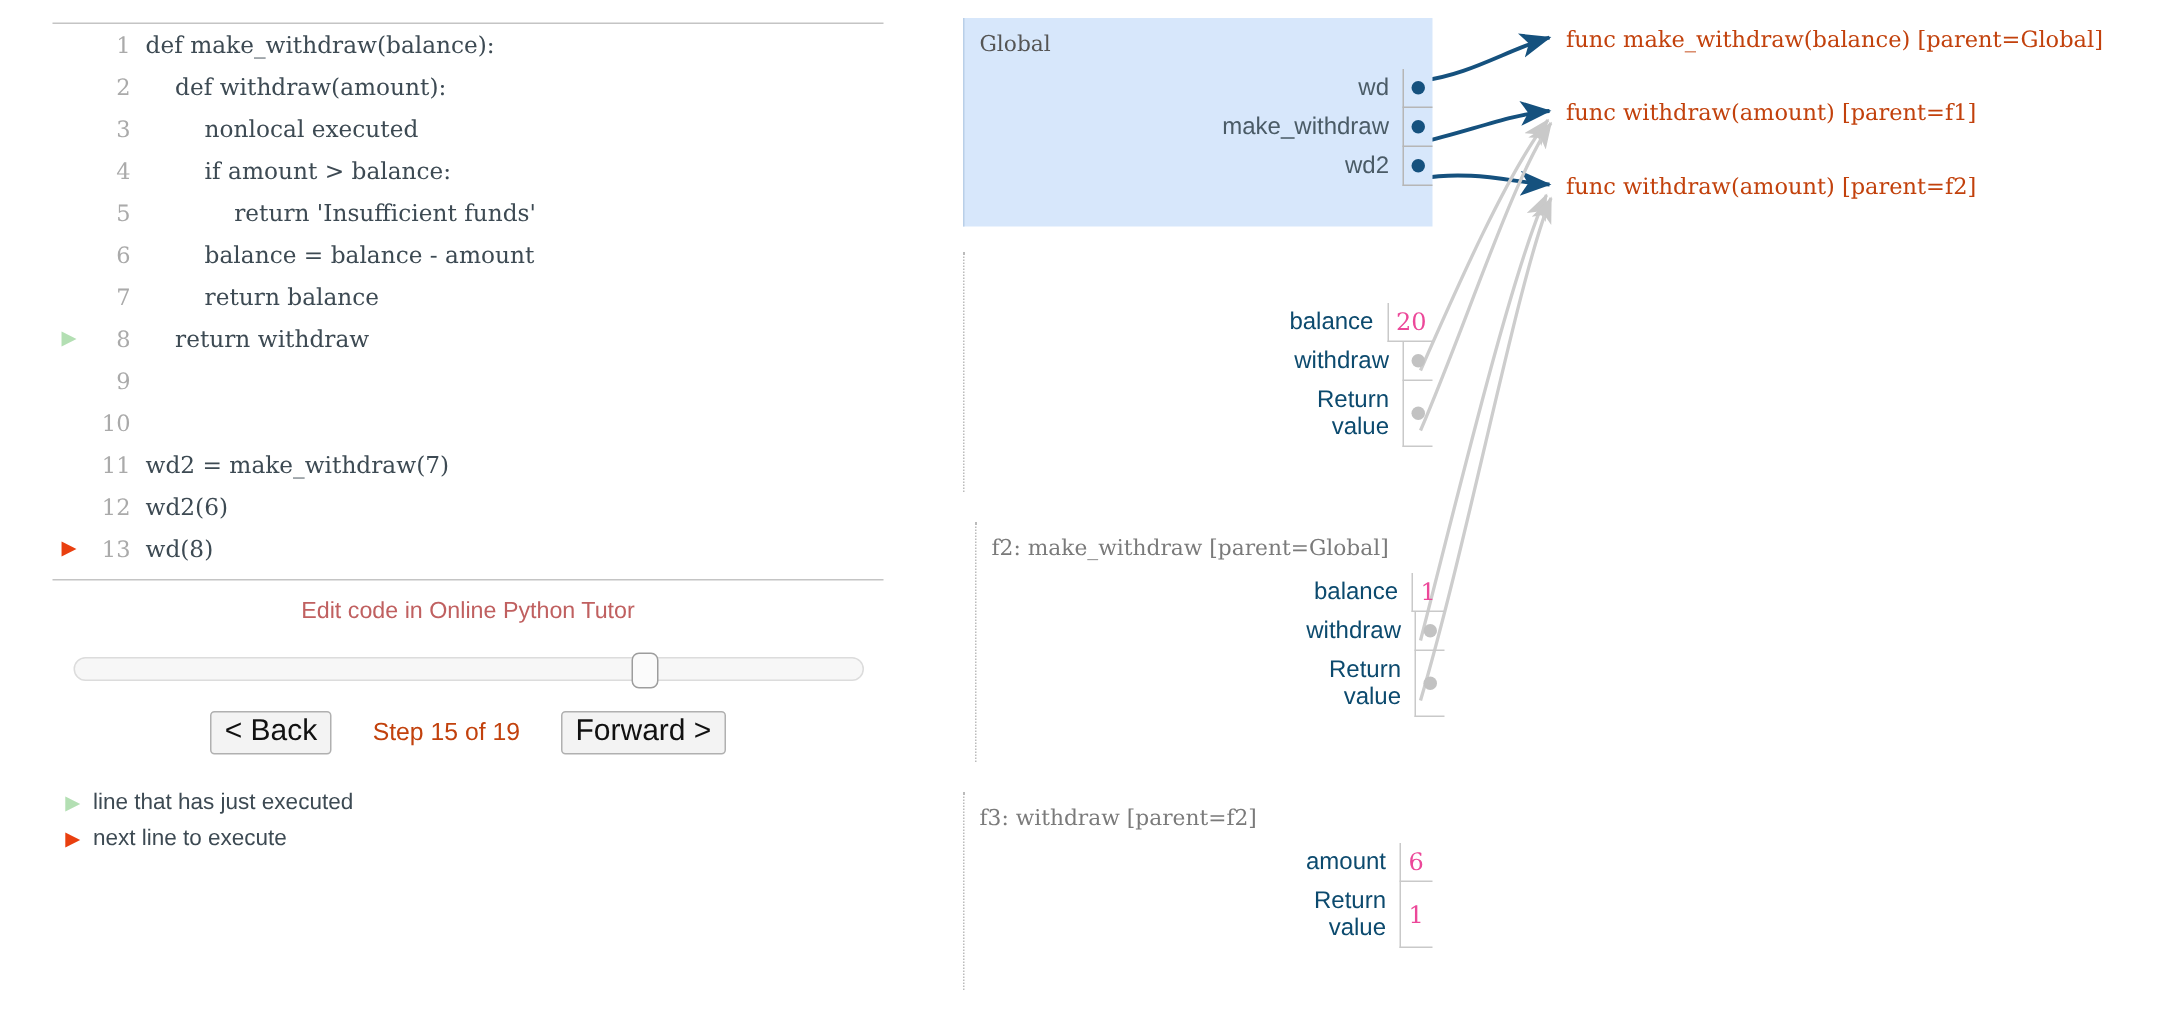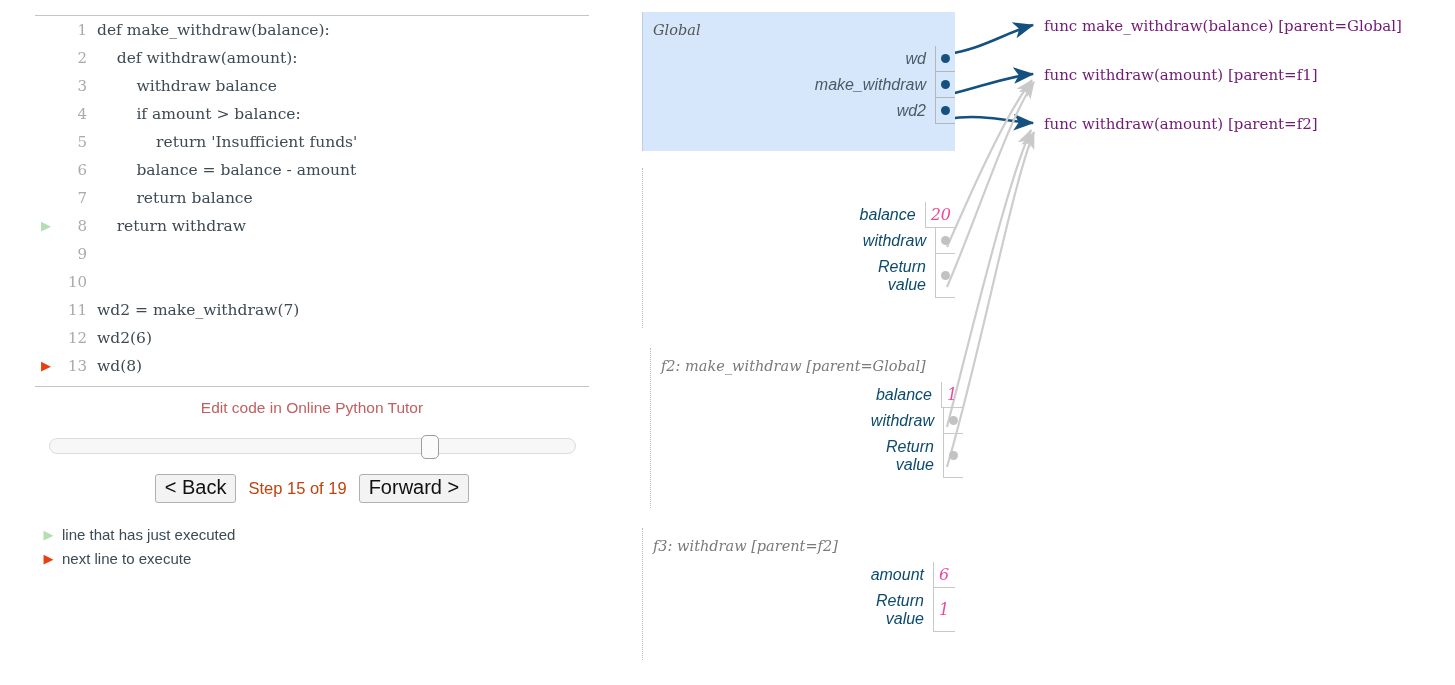--- a/index.html
+++ b/index.html
@@ -51,21 +51,21 @@
     box-sizing:border-box;
   }
   #slider-handle{
     position:absolute;left:380px;top:-3px;width:18px;height:24px;
     background:#fbfbfb;border:1px solid #9d9d9d;border-radius:5px;
     box-sizing:border-box;
   }
 
   #step-controls{
     position:absolute;left:35px;top:474px;width:554px;
-    display:flex;align-items:center;justify-content:center;gap:12px;
+    display:flex;align-items:center;justify-content:center;gap:27px;
   }
   .step-btn{
     font-family:"Liberation Sans",sans-serif;
     font-size:20px;color:#111;
     background:#f3f3f3;border:1px solid #b0b0b0;
     border-radius:3px;padding:1px 9px 3px 9px;
     cursor:pointer;line-height:1.15;
   }
   #step-counter{
     font-family:"Liberation Sans",sans-serif;
@@ -78,21 +78,21 @@
   }
   #legend-executed{top:526px;}
   #legend-next{top:550px;}
   .legend-arrow{width:27px;text-align:center;font-size:13px;}
   .legend-arrow.green{color:#b3dfb3;}
   .legend-arrow.red{color:#e93f0f;}
 
   
   #right-pane{position:absolute;left:620px;top:0;width:835px;height:685px;}
 
-  .frame{position:absolute;box-sizing:border-box;font-style:italic;}
+  .frame{position:absolute;box-sizing:border-box;}
 
   #frame-global{
     left:22px;top:12px;width:313px;height:139px;
     background:#d7e7fb;
     border-left:1px solid #b9cfe8;
   }
   .frame-inactive{
     border-left:1px dotted #bbbbbb;
   }
   #frame-f1{left:22px;top:168px;width:313px;height:160px;}
@@ -126,21 +126,21 @@
   .ptr-dot{
     width:9px;height:9px;border-radius:50%;
     background:#15517e;display:inline-block;
   }
   .frame-inactive .ptr-dot{background:#c2c2c2;}
 
   
   .heap-func{
     position:absolute;
     font-family:"DejaVu Serif",serif;font-size:15px;
-    color:#701a75;white-space:nowrap;
+    color:#c2410c;white-space:nowrap;
   }
   #heap-f1{left:424px;top:17px;}
   #heap-f2{left:424px;top:66px;}
   #heap-f3{left:424px;top:115px;}
 
   #connectors{position:absolute;left:0;top:0;width:835px;height:685px;pointer-events:none;}
 </style>
 </head>
 <body>
 
@@ -155,21 +155,21 @@
           <span class="codetext">def make_withdraw(balance):</span>
         </div>
         <div class="code-line">
           <span class="arrow-cell"></span>
           <span class="lineno">2</span>
           <span class="codetext">    def withdraw(amount):</span>
         </div>
         <div class="code-line">
           <span class="arrow-cell"></span>
           <span class="lineno">3</span>
-          <span class="codetext">        withdraw balance</span>
+          <span class="codetext">        nonlocal executed</span>
         </div>
         <div class="code-line">
           <span class="arrow-cell"></span>
           <span class="lineno">4</span>
           <span class="codetext">        if amount &gt; balance:</span>
         </div>
         <div class="code-line">
           <span class="arrow-cell"></span>
           <span class="lineno">5</span>
           <span class="codetext">            return 'Insufficient funds'</span>

